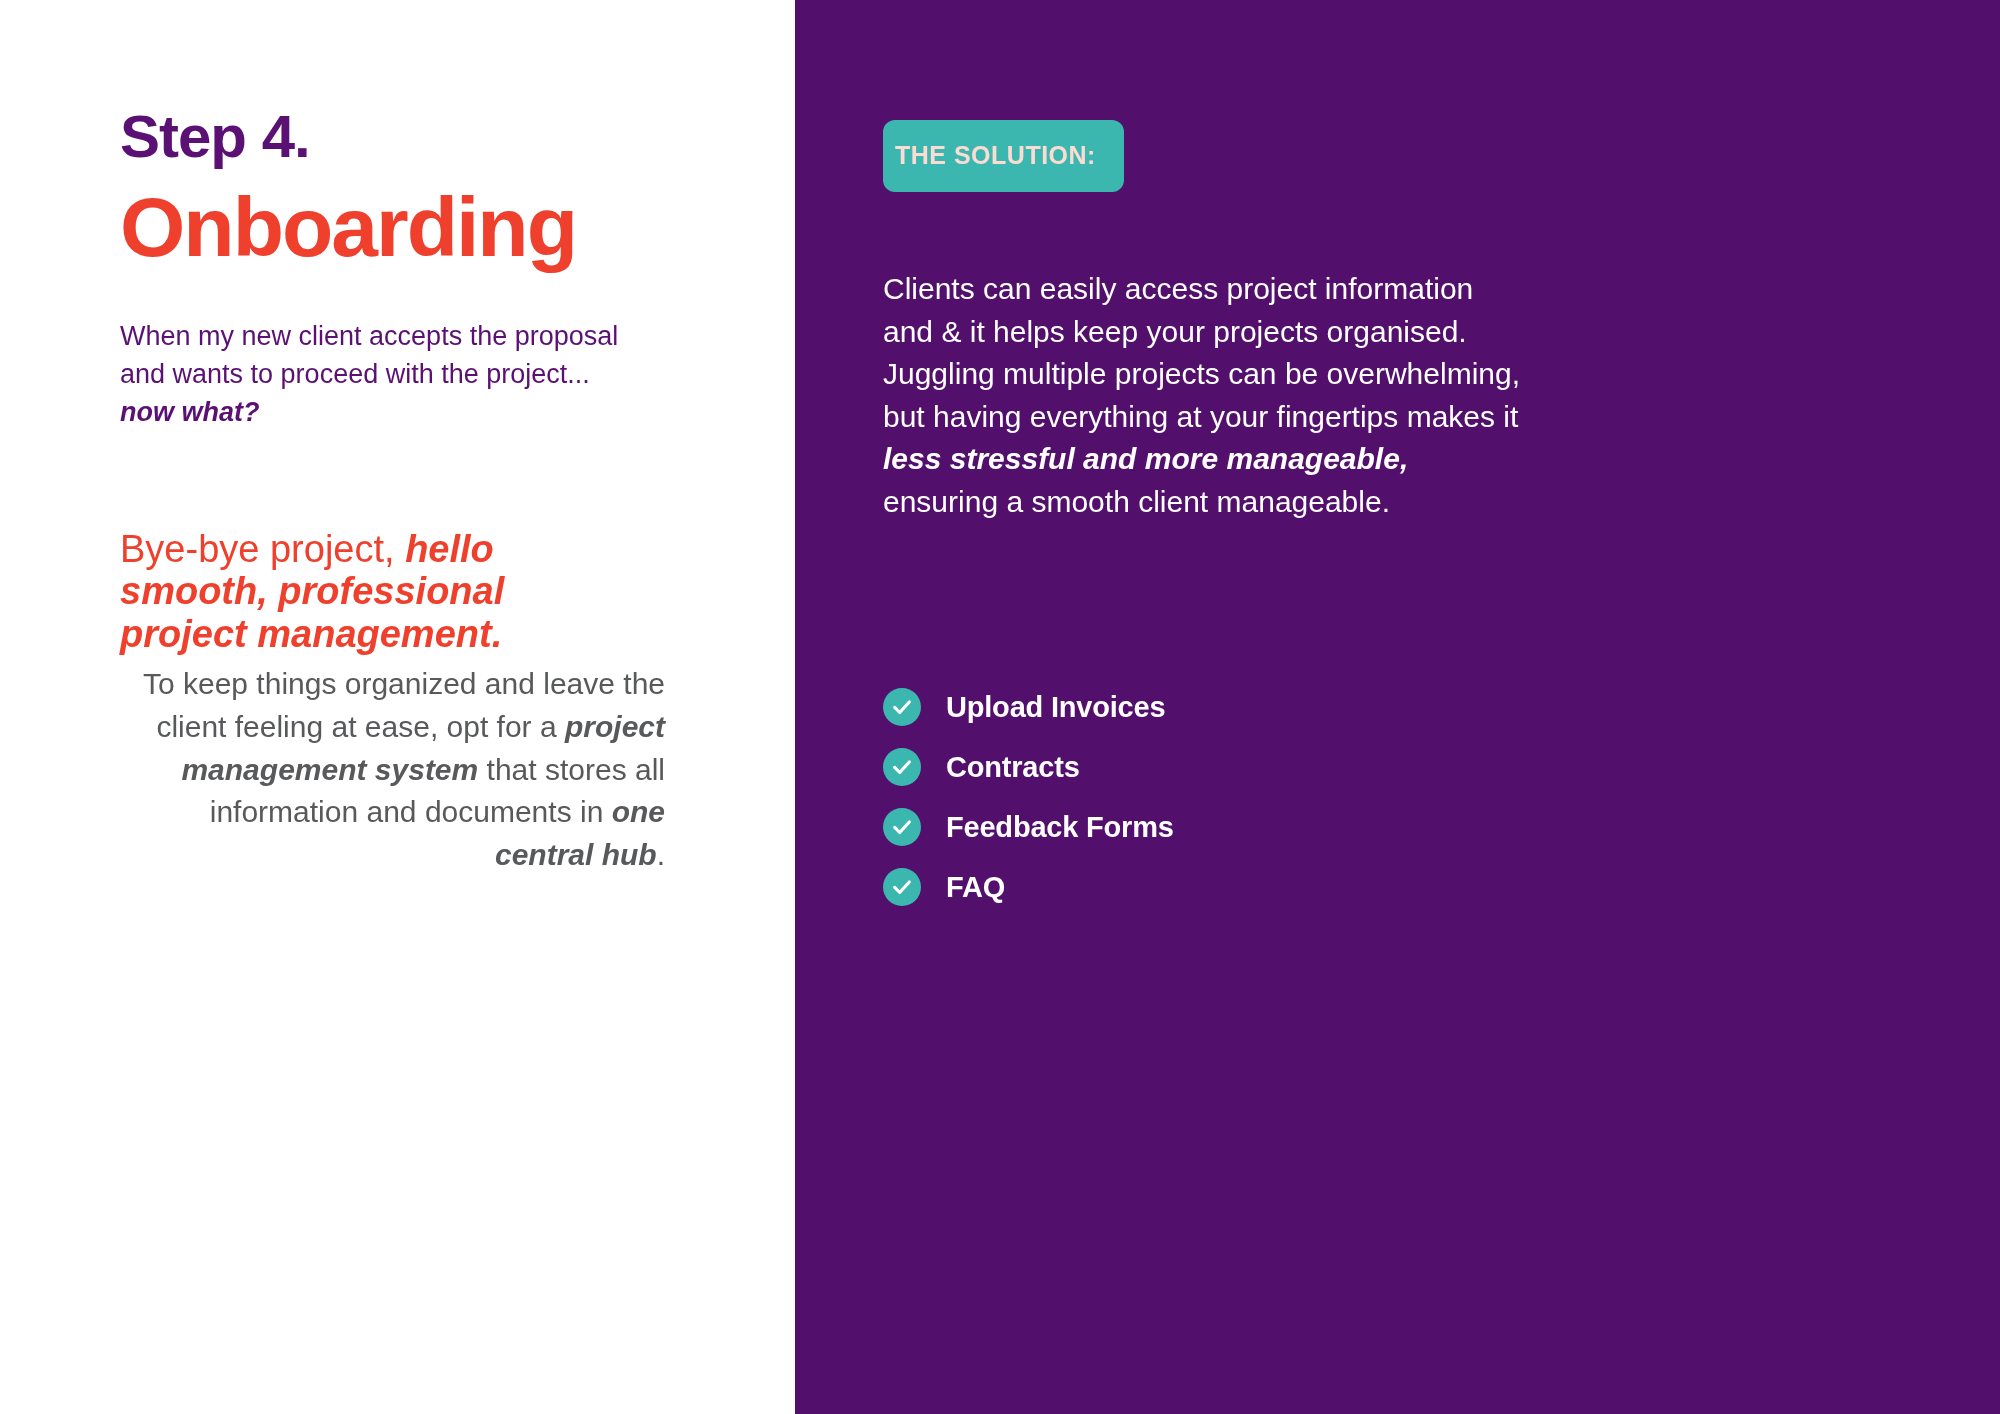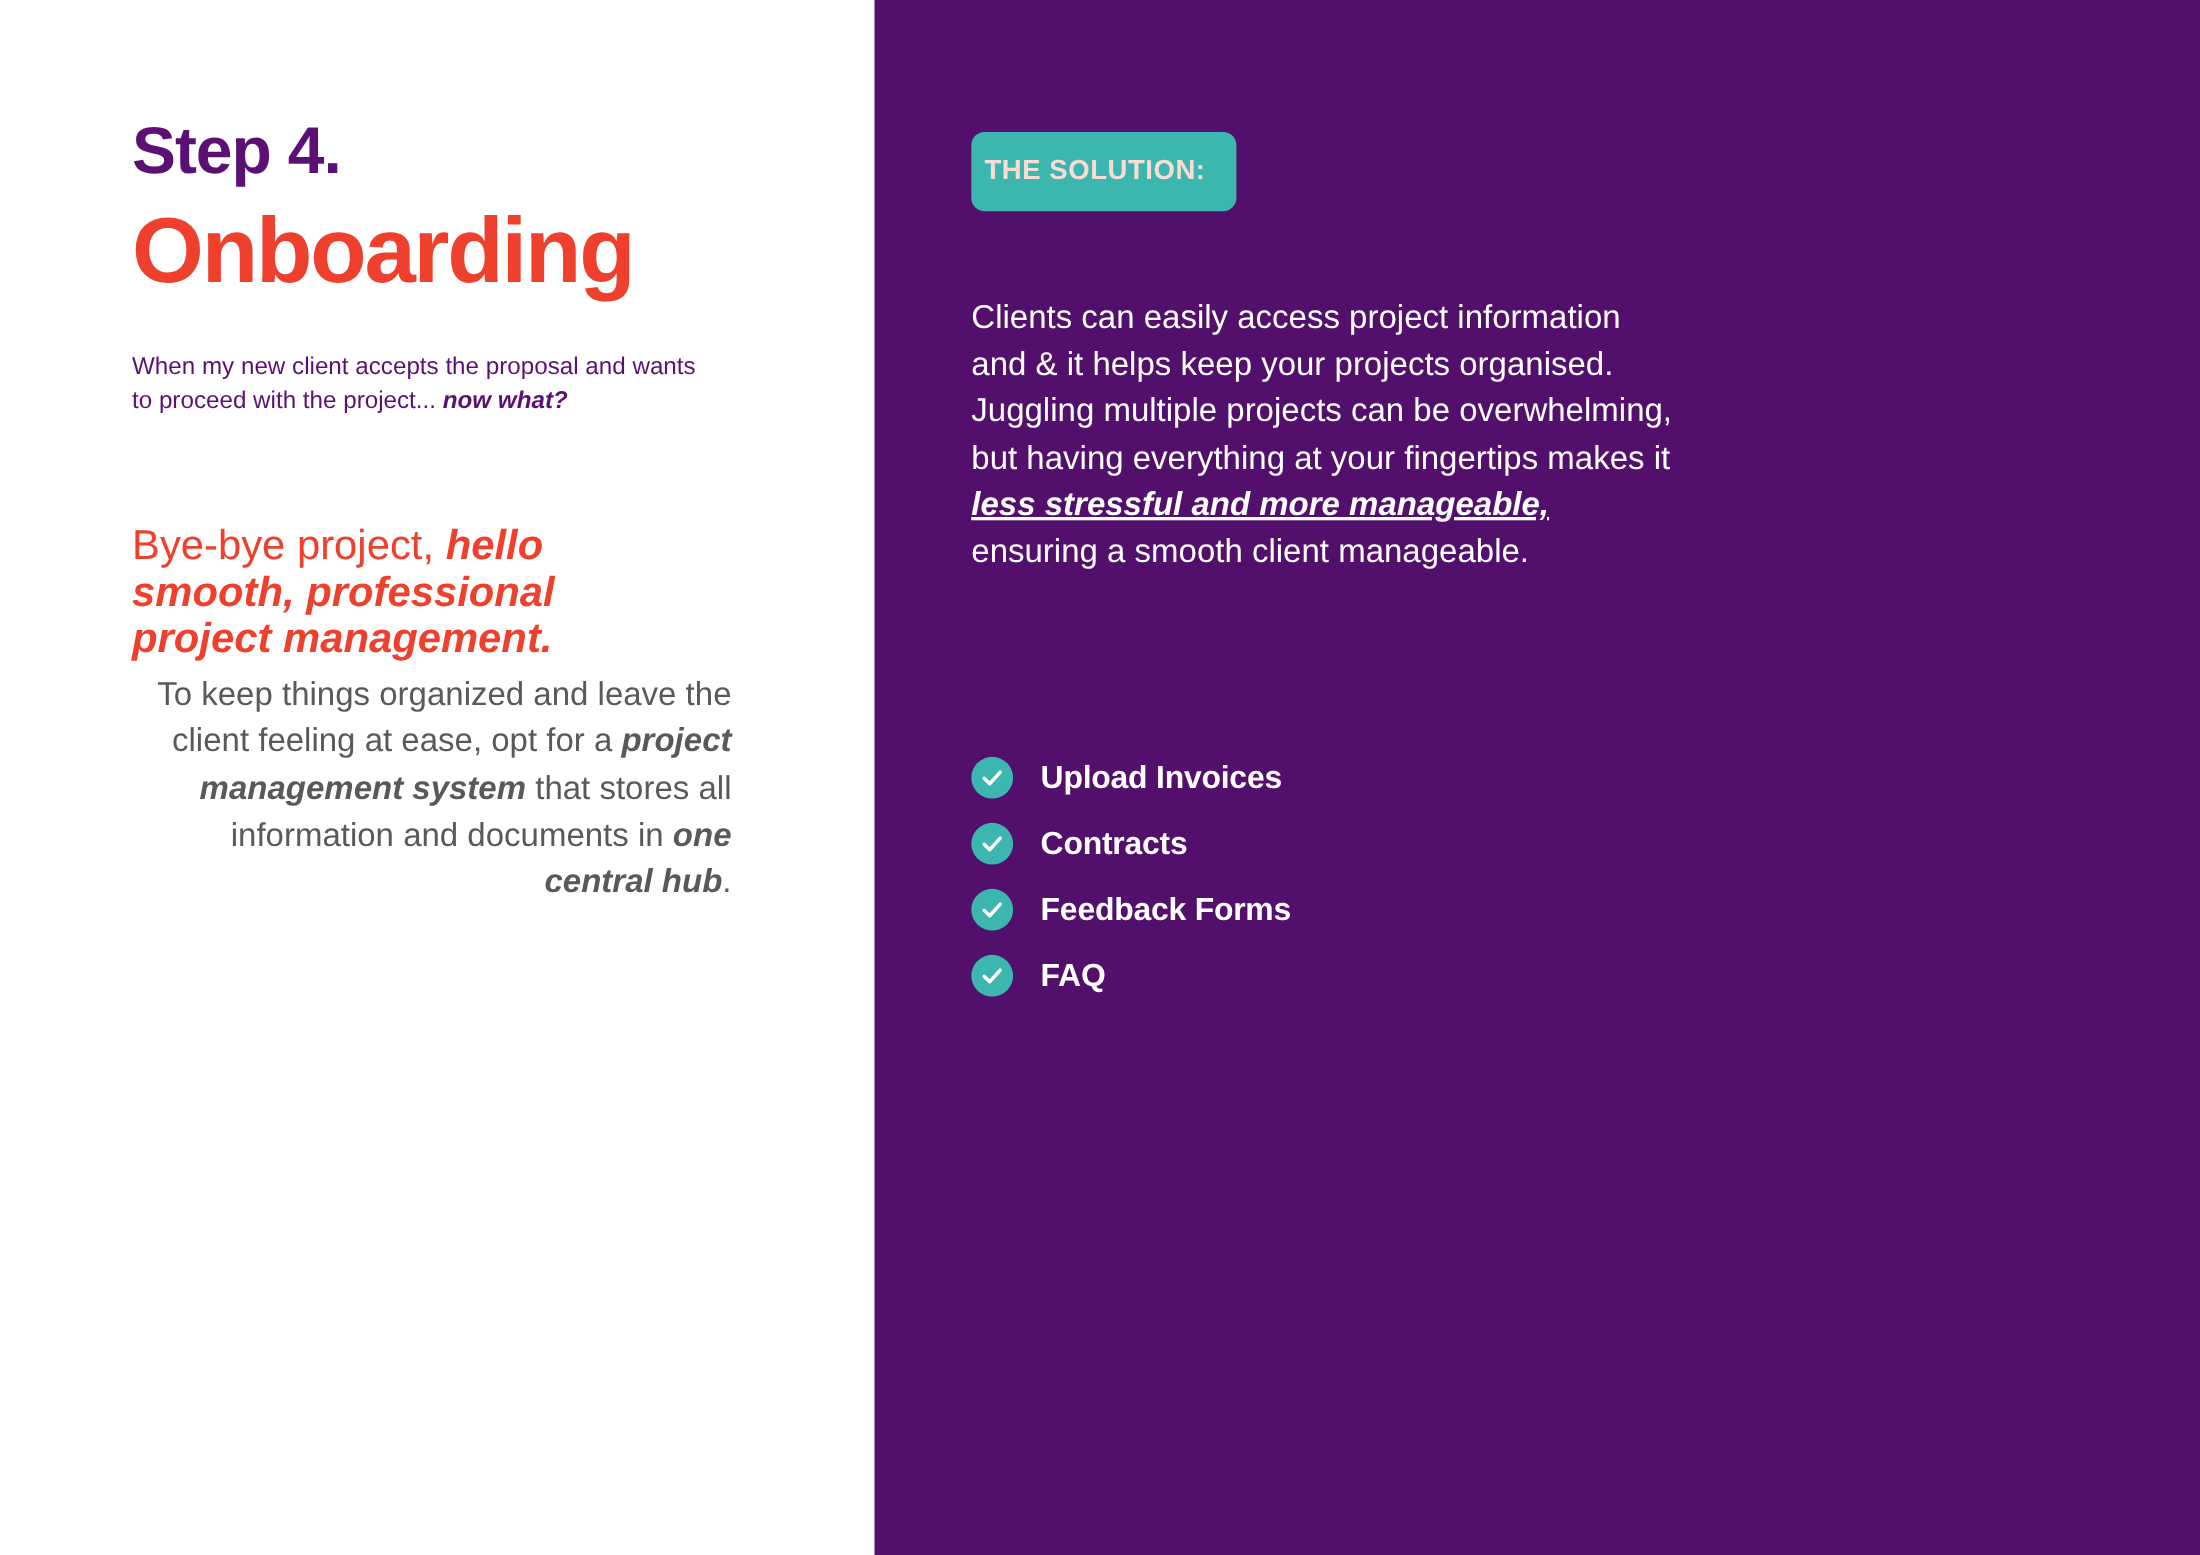--- a/index.html
+++ b/index.html
@@ -40,21 +40,21 @@
   .step-title {
     font-size:84px;
     font-weight:700;
     color:#ee402c;
     letter-spacing:-2px;
     line-height:1.08;
     margin-top:14px;
   }
   .intro-para {
     margin-top:44px;
-    font-size:22px;
+    font-size:27px;
     line-height:1.42;
     color:#5b1173;
     font-weight:500;
     max-width:530px;
   }
   .intro-para b { font-weight:700; font-style:italic; }
 
   .stress-line {
     margin-top:96px;
     font-size:38px;
@@ -91,21 +91,21 @@
 
   .solution-para {
     position:absolute;
     left:88px; top:268px;
     width:640px;
     font-size:30px;
     line-height:1.42;
     color:#ffffff;
     font-weight:400;
   }
-  .solution-para b { font-weight:700; font-style:italic;text-decoration:underline; }
+  .solution-para b { font-weight:700; font-style:italic; }
 
   .check-list {
     position:absolute;
     left:88px; top:688px;
     list-style:none;
   }
   .check-item {
     display:flex;
     align-items:center;
     gap:25px;

